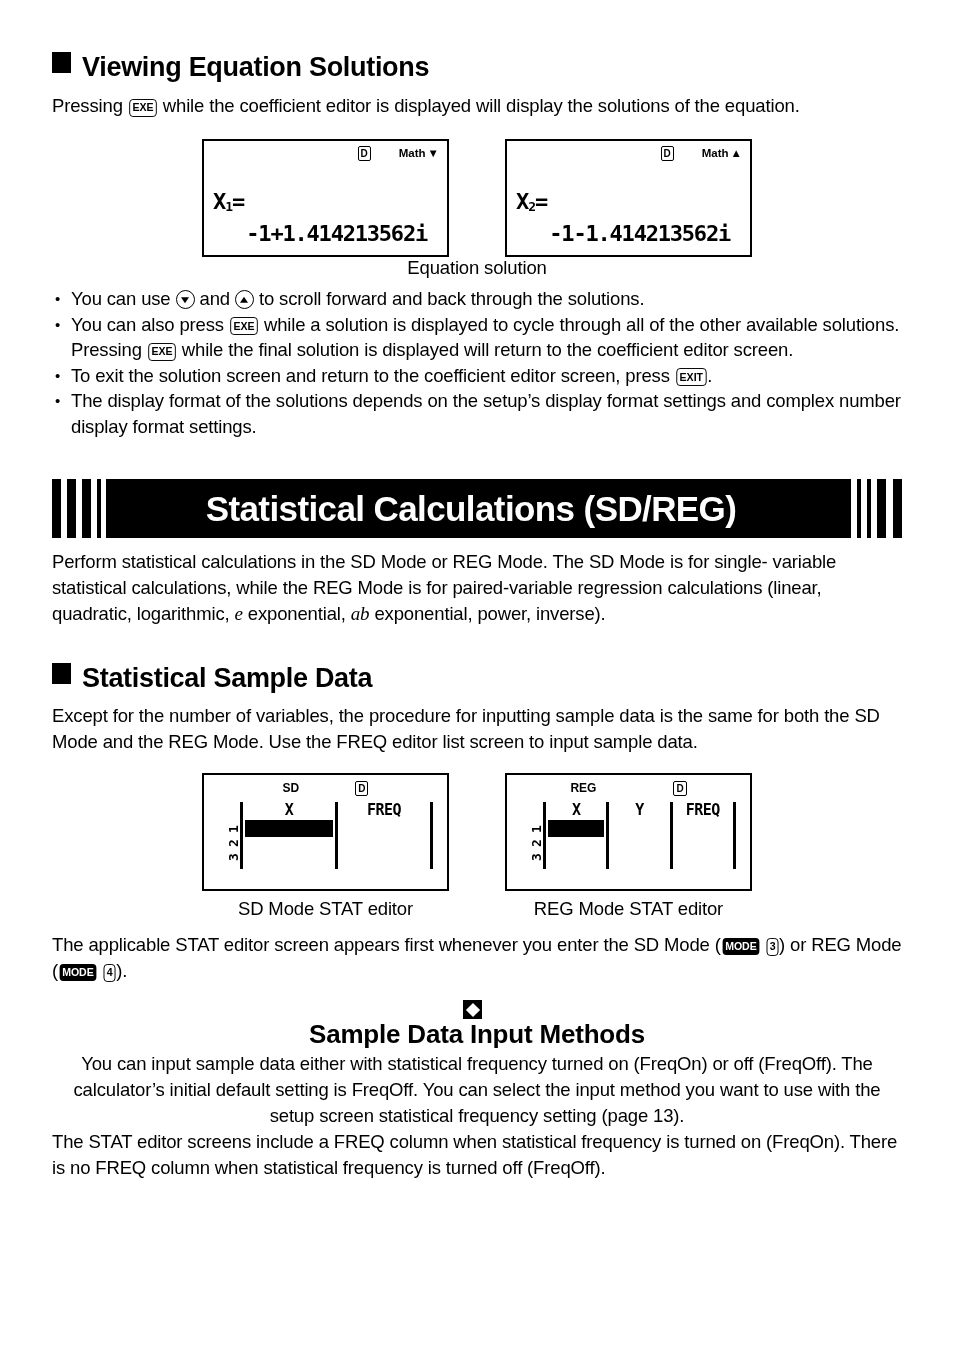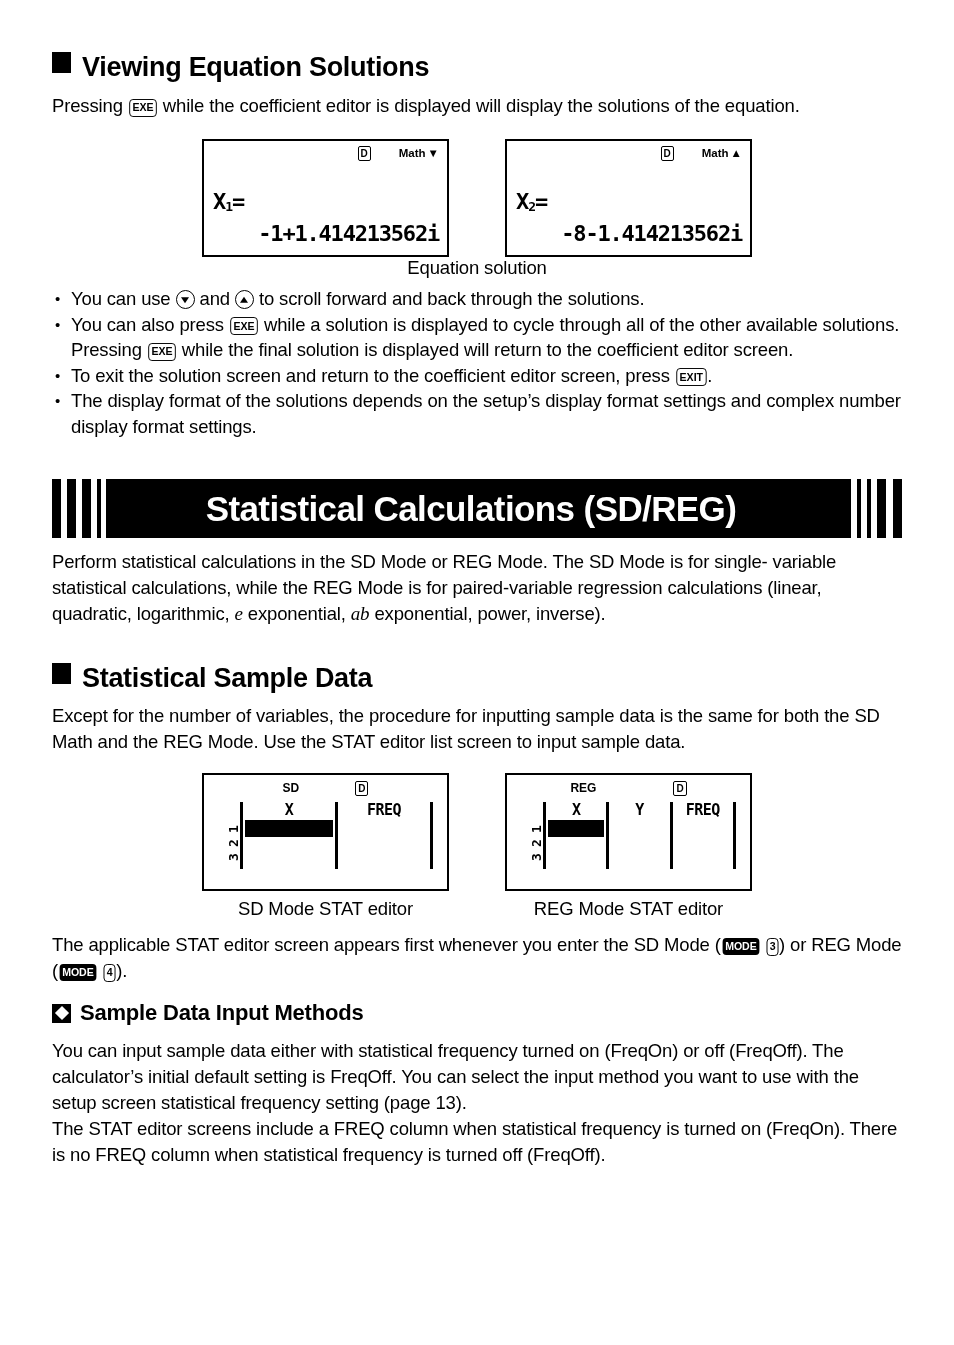--- a/index.html
+++ b/index.html
@@ -26,23 +26,24 @@
   .h-sq .sq {
     display: inline-block;
     width: 19px; height: 21px;
     background: #000;
     margin-right: 11px;
     flex: 0 0 auto;
   }
   .h-dia {
     display: flex;
     align-items: center;
-    font-size: 22px;
+    font-size: 26px;
     font-weight: bold;
     letter-spacing: -0.2px;
+    flex-direction: column;
   }
   .h-dia .dia {
     position: relative;
     display: inline-block;
     width: 19px; height: 19px;
     background: #000;
     margin-right: 9px;
     flex: 0 0 auto;
   }
   .h-dia .dia::after {
@@ -164,21 +165,21 @@
     top: 8px; left: 9px;
     font-size: 22px;
     font-weight: bold;
     letter-spacing: -1px;
     font-family: "DejaVu Sans Mono", monospace;
     margin-top: 40px;
   }
   .lcd-line1 sub { font-size: 13px; vertical-align: baseline; position: relative; top: 2px; }
   .lcd-line2 {
     position: absolute;
-    bottom: 9px; right: 8px;
+    bottom: 9px; right: 20px;
     font-size: 22px;
     font-weight: bold;
     letter-spacing: -1.2px;
     font-family: "DejaVu Sans Mono", monospace;
   }
   .caption {
     font-size: 18.5px;
     margin-top: 7px;
     letter-spacing: -0.15px;
   }
@@ -292,21 +293,21 @@
         <div class="lcd-status">
           <span class="dbox">D</span>
           <span class="mathi">
             <span>Math</span>
             <span>▲</span>
           </span>
         </div>
         <div class="lcd-line1">
           <span>X</span><sub>2</sub><span>=</span>
         </div>
-        <div class="lcd-line2">-8-1.414213562i</div>
+        <div class="lcd-line2">-1-1.414213562i</div>
       </div>
     </div>
   </div>
 
   <div style="text-align:center;">
     <span class="caption">Equation solution</span>
   </div>
 
   <ul class="bullets">
     <li>
@@ -360,21 +361,21 @@
     <span>Perform statistical calculations in the SD Mode or REG Mode. The SD Mode is for single-</span>
     <span>variable statistical calculations, while the REG Mode is for paired-variable regression</span>
     <span>calculations (linear, quadratic, logarithmic, </span><span class="ital">e</span><span> exponential, </span><span class="ital">ab</span><span> exponential, power, inverse).</span>
   </p>
 
   <h2 class="h-sq" style="margin:36px 0 0 0;">
     <span class="sq"></span>
     <span>Statistical Sample Data</span>
   </h2>
 
-  <p class="body" style="margin-top:9px;">Except for the number of variables, the procedure for inputting sample data is the same for both the SD Math and the REG Mode. Use the STAT editor list screen to input sample data.</p>
+  <p class="body" style="margin-top:9px;">Except for the number of variables, the procedure for inputting sample data is the same for both the SD Mode and the REG Mode. Use the FREQ editor list screen to input sample data.</p>
 
   <div class="screens" style="margin-top:18px;">
     <div class="screen-wrap">
       <div class="lcd-stat">
         <div class="stat-top">
           <span>SD</span>
           <span class="dbox">D</span>
         </div>
         <div class="stat-grid">
           <div class="rownums">
@@ -433,16 +434,16 @@
     <span>The applicable STAT editor screen appears first whenever you enter the SD Mode (</span><span class="key-fill">MODE</span>
     <span class="key">3</span><span>) or REG Mode (</span><span class="key-fill">MODE</span>
     <span class="key">4</span><span>).</span>
   </p>
 
   <h3 class="h-dia" style="margin:16px 0 0 0;">
     <span class="dia"></span>
     <span>Sample Data Input Methods</span>
   </h3>
 
-  <p class="body" style="margin-top:12px;">You can input sample data either with statistical frequency turned on (FreqOn) or off (FreqOff). The calculator’s initial default setting is FreqOff. You can select the input method you want to use with the setup screen statistical frequency setting (page 13).</p>
+  <p class="body" style="margin-top:1px;text-align:center;">You can input sample data either with statistical frequency turned on (FreqOn) or off (FreqOff). The calculator’s initial default setting is FreqOff. You can select the input method you want to use with the setup screen statistical frequency setting (page 13).</p>
   <p class="body" style="margin-top:0;">The STAT editor screens include a FREQ column when statistical frequency is turned on (FreqOn). There is no FREQ column when statistical frequency is turned off (FreqOff).</p>
 
 </div>
 
 </body></html>

